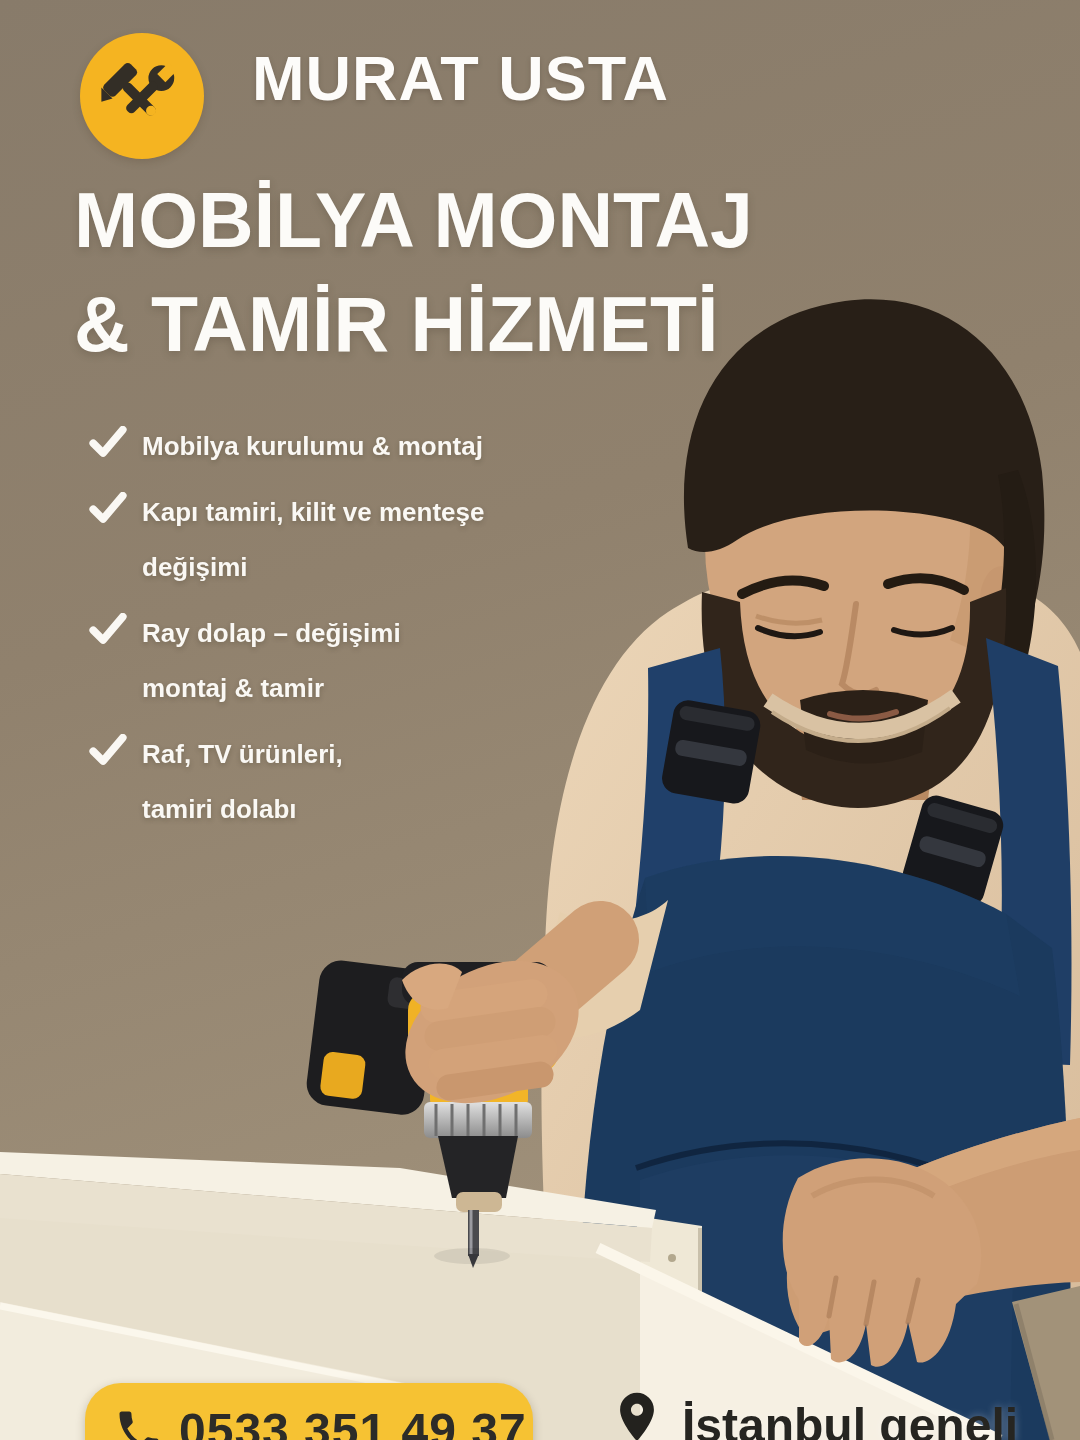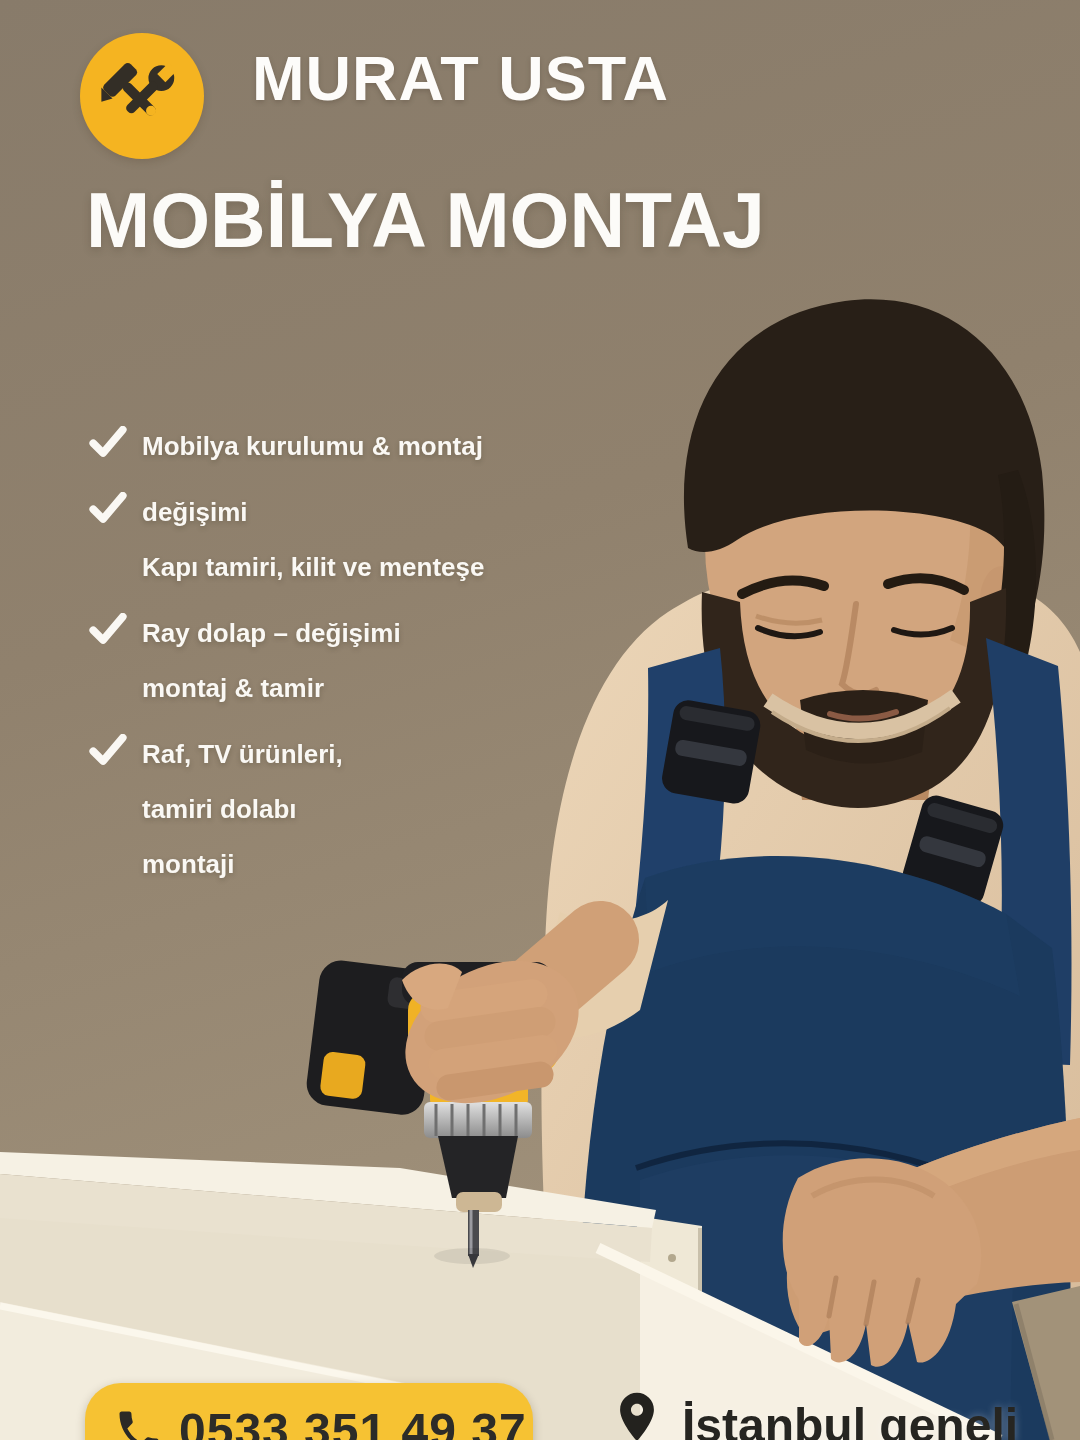--- a/index.html
+++ b/index.html
@@ -14,21 +14,21 @@
     left:80px;top:33px;width:124px;height:126px;border-radius:50%;
     background:#f5b421;display:flex;align-items:center;justify-content:center;
     box-shadow:0 3px 8px rgba(60,45,20,.18);
   }
   #brand-name{
     left:252px;top:42px;font-size:63px;font-weight:bold;color:#fdfcfa;
     letter-spacing:1px;text-shadow:0 2px 5px rgba(55,45,30,.25);
   }
   
   #headline{
-    left:86px;top:168px;font-size:77px;font-weight:bold;color:#fcfbf8;
+    left:74px;top:168px;font-size:77px;font-weight:bold;color:#fcfbf8;
     line-height:104px;letter-spacing:0px;text-shadow:0 3px 8px rgba(55,45,30,.22);
   }
   
   #services{left:88px;top:419px;width:620px;}
   .svc{display:flex;margin-bottom:11px;}
   .svc .chk{flex:0 0 54px;padding-top:7px;}
   .svc .txt{
     font-size:26px;font-weight:bold;color:#faf8f4;line-height:55px;
     text-shadow:0 2px 5px rgba(55,45,30,.28);
   }
@@ -217,42 +217,43 @@
         <circle cx="0" cy="-24" r="18"></circle>
         <rect x="-8" y="-46" width="16" height="22" fill="#f5b421"></rect>
         <rect x="-7" y="-14" width="14" height="56" rx="6"></rect>
       </g>
     </svg>
   </div>
   <div id="brand-name" class="abs">MURAT USTA</div>
 
   <div id="headline" class="abs">
     <div>MOBİLYA MONTAJ</div>
+    <div>&amp; TAMİR HİZMETİ</div>
   </div>
 
   <div id="services" class="abs">
     <div class="svc">
       <div class="chk">
         <svg width="40" height="32" viewBox="0 0 30 26">
             <polyline points="3,14 11,22 27,3" fill="none" stroke="#faf8f4" stroke-width="6.2" stroke-linecap="round" stroke-linejoin="round"></polyline>
           </svg>
       </div>
       <div class="txt">
           <span>Mobilya kurulumu &amp; montaj</span>
         </div>
     </div>
     <div class="svc">
       <div class="chk">
         <svg width="40" height="32" viewBox="0 0 30 26">
             <polyline points="3,14 11,22 27,3" fill="none" stroke="#faf8f4" stroke-width="6.2" stroke-linecap="round" stroke-linejoin="round"></polyline>
           </svg>
       </div>
       <div class="txt">
+        <span>Kapı tamiri, kilit ve menteşe</span>
         <span>değişimi</span>
-        <span>Kapı tamiri, kilit ve menteşe</span>
       </div>
     </div>
     <div class="svc">
       <div class="chk">
         <svg width="40" height="32" viewBox="0 0 30 26">
             <polyline points="3,14 11,22 27,3" fill="none" stroke="#faf8f4" stroke-width="6.2" stroke-linecap="round" stroke-linejoin="round"></polyline>
           </svg>
       </div>
       <div class="txt">
         <span>Ray dolap – değişimi</span>
@@ -261,21 +262,20 @@
     </div>
     <div class="svc">
       <div class="chk">
         <svg width="40" height="32" viewBox="0 0 30 26">
             <polyline points="3,14 11,22 27,3" fill="none" stroke="#faf8f4" stroke-width="6.2" stroke-linecap="round" stroke-linejoin="round"></polyline>
           </svg>
       </div>
       <div class="txt">
         <span>Raf, TV ürünleri,</span>
         <span>tamiri dolabı</span>
-        <span>montaji</span>
       </div>
     </div>
   </div>
 
   <div id="phone-pill" class="abs">
     <svg width="52" height="52" viewBox="0 0 24 24" style="margin:22px 0 0 28px">
       <path fill="#2b2a26" d="M6.62 10.79c1.44 2.83 3.76 5.14 6.59 6.59l2.2-2.2c.27-.27.67-.36 1.02-.24 1.12.37 2.33.57 3.57.57.55 0 1 .45 1 1V20c0 .55-.45 1-1 1-9.39 0-17-7.61-17-17 0-.55.45-1 1-1h3.5c.55 0 1 .45 1 1 0 1.25.2 2.45.57 3.57.11.35.03.74-.25 1.02l-2.2 2.2z"></path>
     </svg>
     <div id="phone-number">0533 351 49 37</div>
   </div>

